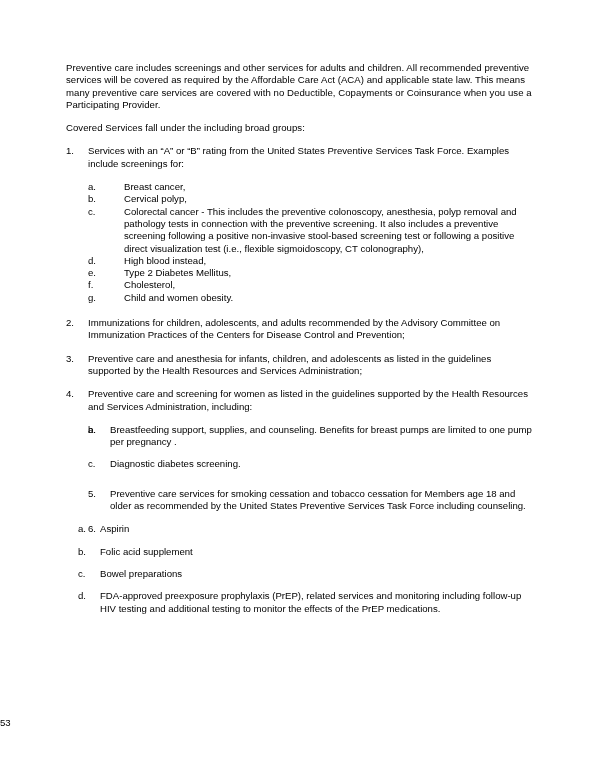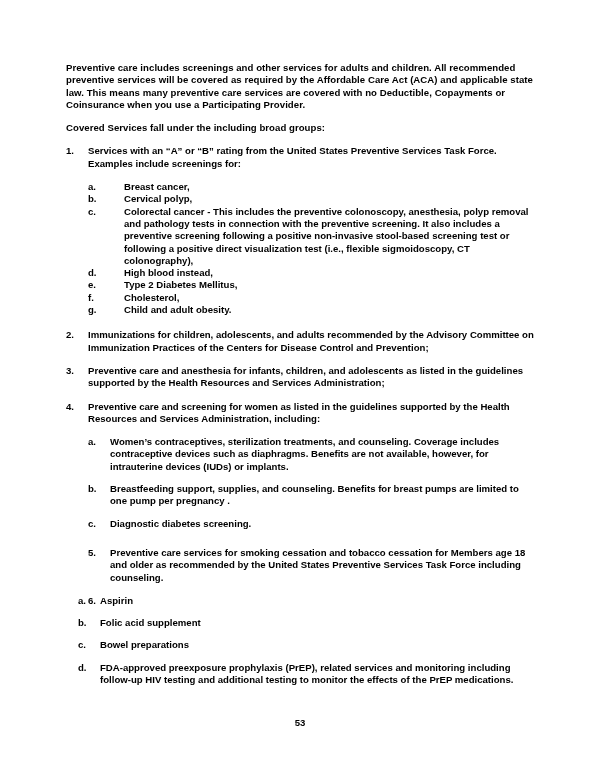--- a/index.html
+++ b/index.html
@@ -16,21 +16,20 @@
     overflow: hidden;
   }
 
   .page {
     position: absolute;
     left: 0;
     top: 0;
     width: 600px;
     height: 776px;
     background: #ffffff;
-    font-weight: bold;
   }
 
   .content {
     position: absolute;
     left: 66px;
     top: 62px;
     width: 468px;
   }
 
   
@@ -124,21 +123,21 @@
 
   .gap-sm { height: 7px; }
   .gap-md { height: 11px; }
   .gap-lg { height: 13px; }
 
   .page-number {
     position: absolute;
     left: 0;
     top: 717px;
     width: 600px;
-    text-align: center;
+    text-align: left;
     font-size: 9.6px;
     line-height: 12px;
   }
 </style>
 </head>
 <body>
 
 <div class="page">
 
   <div class="content">
@@ -172,21 +171,21 @@
     <div class="lvlA-wide">
       <span class="marker">e.</span>
       <span>Type 2 Diabetes Mellitus,</span>
     </div>
     <div class="lvlA-wide">
       <span class="marker">f.</span>
       <span>Cholesterol,</span>
     </div>
     <div class="lvlA-wide">
       <span class="marker">g.</span>
-      <span>Child and adult obesity.</span>
+      <span>Child and women obesity.</span>
     </div>
 
     <div class="gap-lg"></div>
 
     <div class="lvl1">
       <span class="marker">2.</span>
       <span>Immunizations for children, adolescents, and adults recommended by the Advisory Committee on Immunization Practices of the Centers for Disease Control and Prevention;</span>
     </div>
 
     <div class="lvl1">
@@ -194,21 +193,20 @@
       <span>Preventive care and anesthesia for infants, children, and adolescents as listed in the guidelines supported by the Health Resources and Services Administration;</span>
     </div>
 
     <div class="lvl1">
       <span class="marker">4.</span>
       <span>Preventive care and screening for women as listed in the guidelines supported by the Health Resources and Services Administration, including:</span>
     </div>
 
     <div class="lvlA">
       <span class="marker">a.</span>
-      <span>Women’s contraceptives, sterilization treatments, and counseling. Coverage includes contraceptive devices such as diaphragms. Benefits are not available, however, for intrauterine devices (IUDs) or implants.</span>
     </div>
     <div class="lvlA">
       <span class="marker">b.</span>
       <span>Breastfeeding support, supplies, and counseling. Benefits for breast pumps are limited to one pump per pregnancy .</span>
     </div>
     <div class="lvlA">
       <span class="marker">c.</span>
       <span>Diagnostic diabetes screening.</span>
     </div>
 

